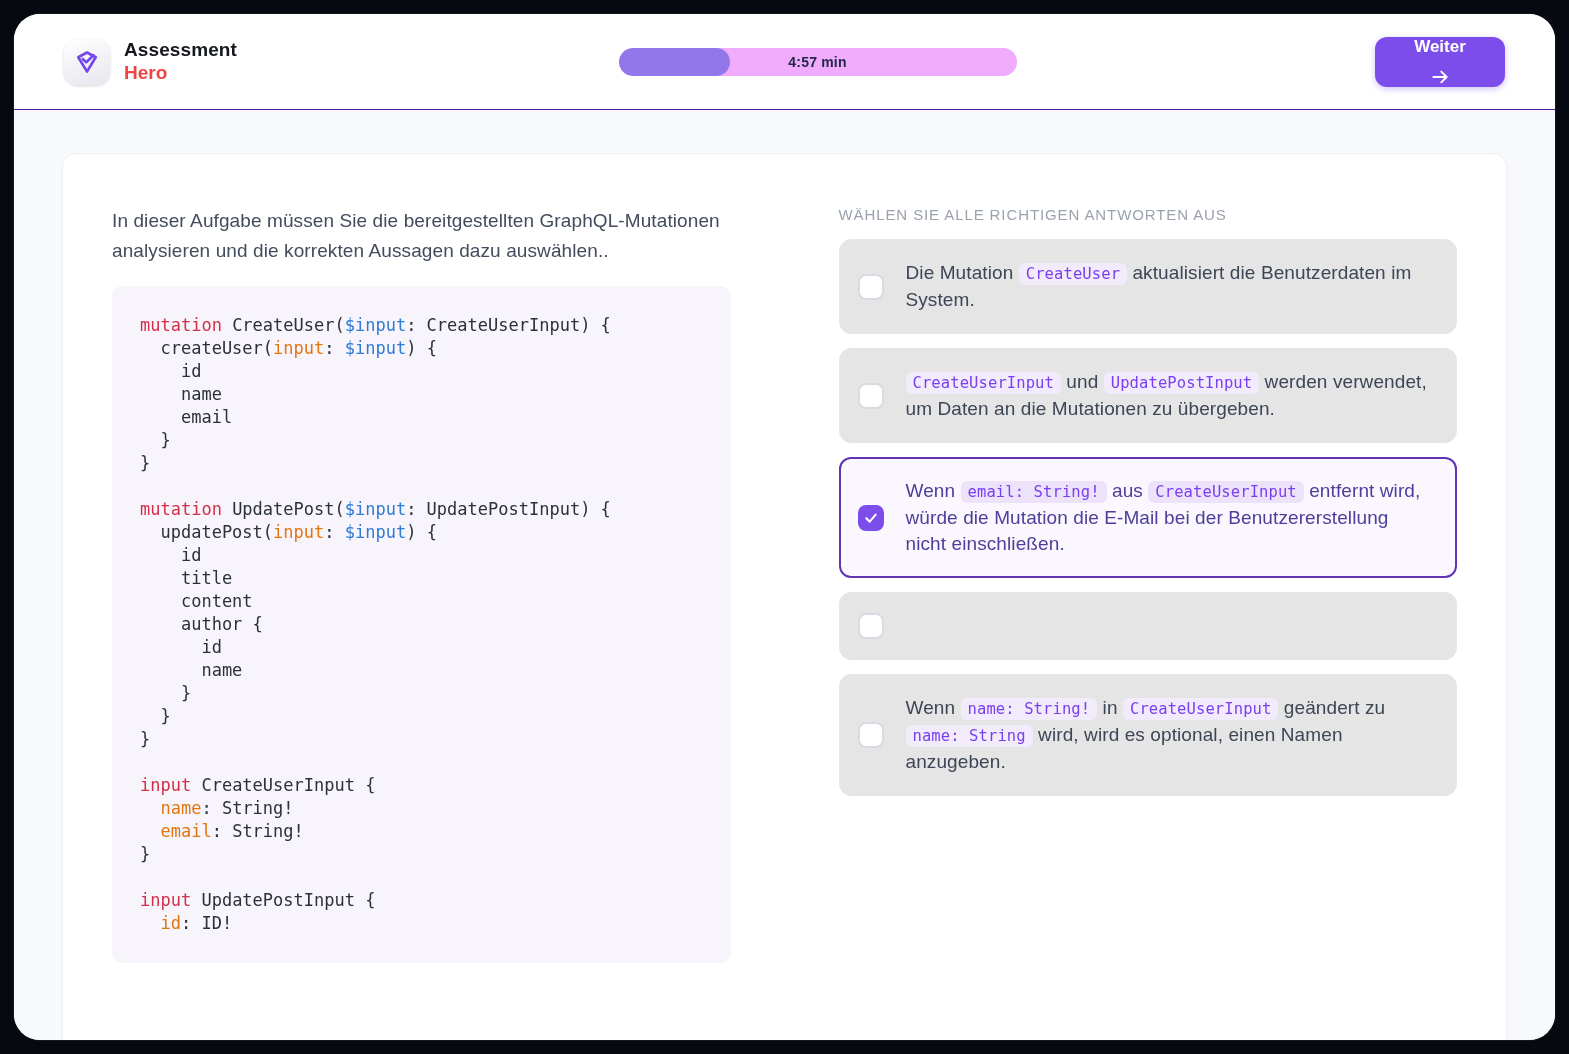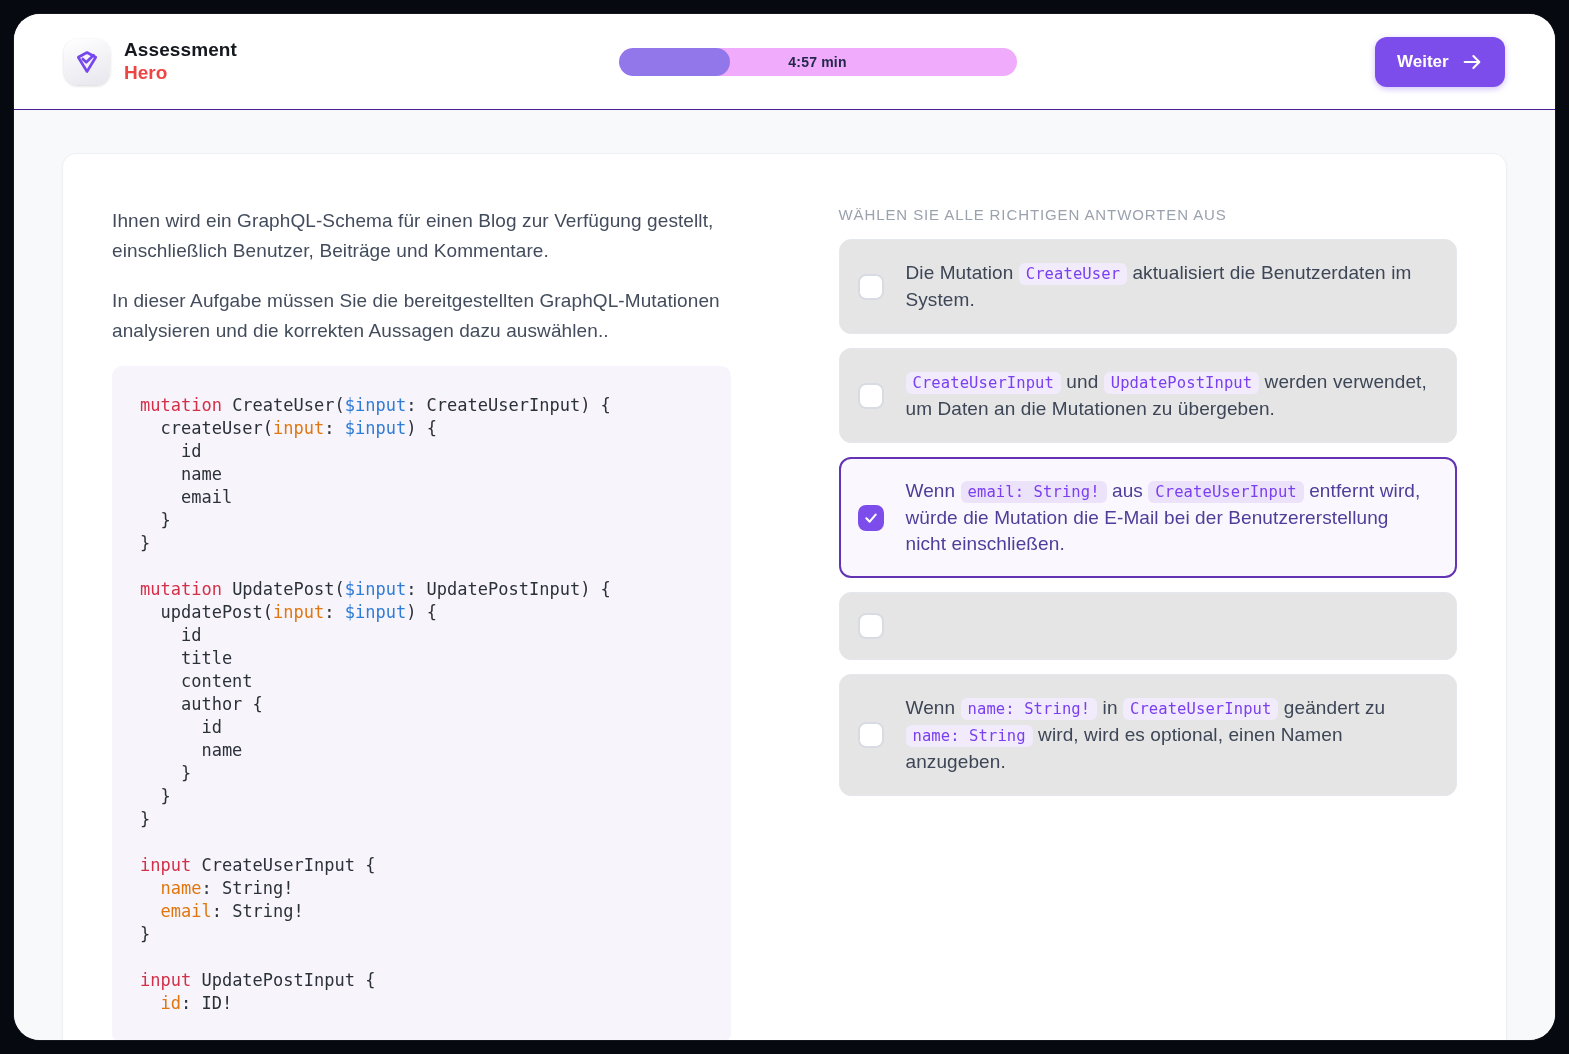--- a/index.html
+++ b/index.html
@@ -58,20 +58,21 @@
   .next-btn {
     margin-left: auto;
     height: 50px; min-width: 130px;
     background: #7c4dea; color: #fff;
     border: none; border-radius: 12px;
     font-family: "Liberation Sans", sans-serif;
     font-size: 17px; font-weight: 700;
     display: flex; align-items: center; justify-content: space-between; gap: 10px;
     padding: 0 22px; cursor: pointer;
     box-shadow: 0 2px 6px rgba(124,77,234,.35);
+    flex-direction: column;
   }
 
   
   .content {
     flex: 1; background: #f8f9fb; overflow: hidden;
     padding: 43px 48px 0 48px;
   }
   .card {
     background: #ffffff;
     border-radius: 14px;
@@ -178,21 +179,20 @@
         <svg width="22" height="22" viewBox="0 0 24 24" fill="none">
           <path d="M4 12h15M13.5 5.5 L20 12 l-6.5 6.5" stroke="#ffffff" stroke-width="2.3" stroke-linecap="round" stroke-linejoin="round"></path>
         </svg>
       </button>
     </header>
 
     <main class="content">
       <section class="card">
 
         <div class="col-left">
-          <p class="q-para">Ihnen wird ein GraphQL-Schema für einen Blog zur Verfügung gestellt, einschließlich Benutzer, Beiträge und Kommentare.</p>
           <p class="q-para">In dieser Aufgabe müssen Sie die bereitgestellten GraphQL-Mutationen analysieren und die korrekten Aussagen dazu auswählen..</p>
           <pre class="code" id="code-block"><div class="code-line"><span class="kw">mutation</span><span> CreateUser(</span><span class="var">$input</span><span>: CreateUserInput) {</span></div><div class="code-line"><span>  createUser(</span><span class="arg">input</span><span>: </span><span class="var">$input</span><span>) {</span></div><div class="code-line"><span>    id</span></div><div class="code-line"><span>    name</span></div><div class="code-line"><span>    email</span></div><div class="code-line"><span>  }</span></div><div class="code-line"><span>}</span></div><div class="code-line"></div><div class="code-line"><span class="kw">mutation</span><span> UpdatePost(</span><span class="var">$input</span><span>: UpdatePostInput) {</span></div><div class="code-line"><span>  updatePost(</span><span class="arg">input</span><span>: </span><span class="var">$input</span><span>) {</span></div><div class="code-line"><span>    id</span></div><div class="code-line"><span>    title</span></div><div class="code-line"><span>    content</span></div><div class="code-line"><span>    author {</span></div><div class="code-line"><span>      id</span></div><div class="code-line"><span>      name</span></div><div class="code-line"><span>    }</span></div><div class="code-line"><span>  }</span></div><div class="code-line"><span>}</span></div><div class="code-line"></div><div class="code-line"><span class="kw">input</span><span> CreateUserInput {</span></div><div class="code-line"><span>  </span><span class="arg">name</span><span>: String!</span></div><div class="code-line"><span>  </span><span class="arg">email</span><span>: String!</span></div><div class="code-line"><span>}</span></div><div class="code-line"></div><div class="code-line"><span class="kw">input</span><span> UpdatePostInput {</span></div><div class="code-line"><span>  </span><span class="arg">id</span><span>: ID!</span></div></pre>
         </div>
 
         <div class="col-right">
           <div class="answers-heading">WÄHLEN SIE ALLE RICHTIGEN ANTWORTEN AUS</div>
           <div id="options">
               <div class="option">
                 <span class="checkbox"></span>
                 <p class="option-text"><span class="txt">Die Mutation </span><span class="chip">CreateUser</span><span class="txt"> aktualisiert die Benutzerdaten im System.</span></p>

